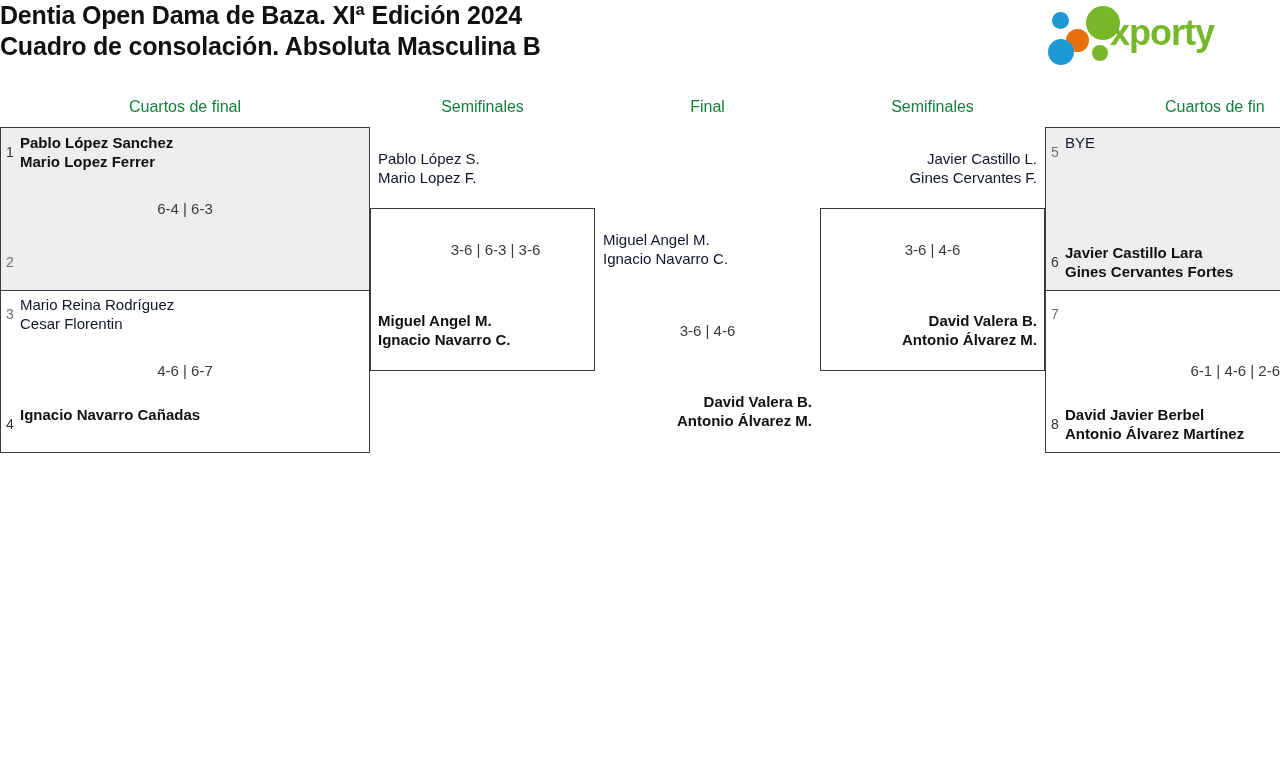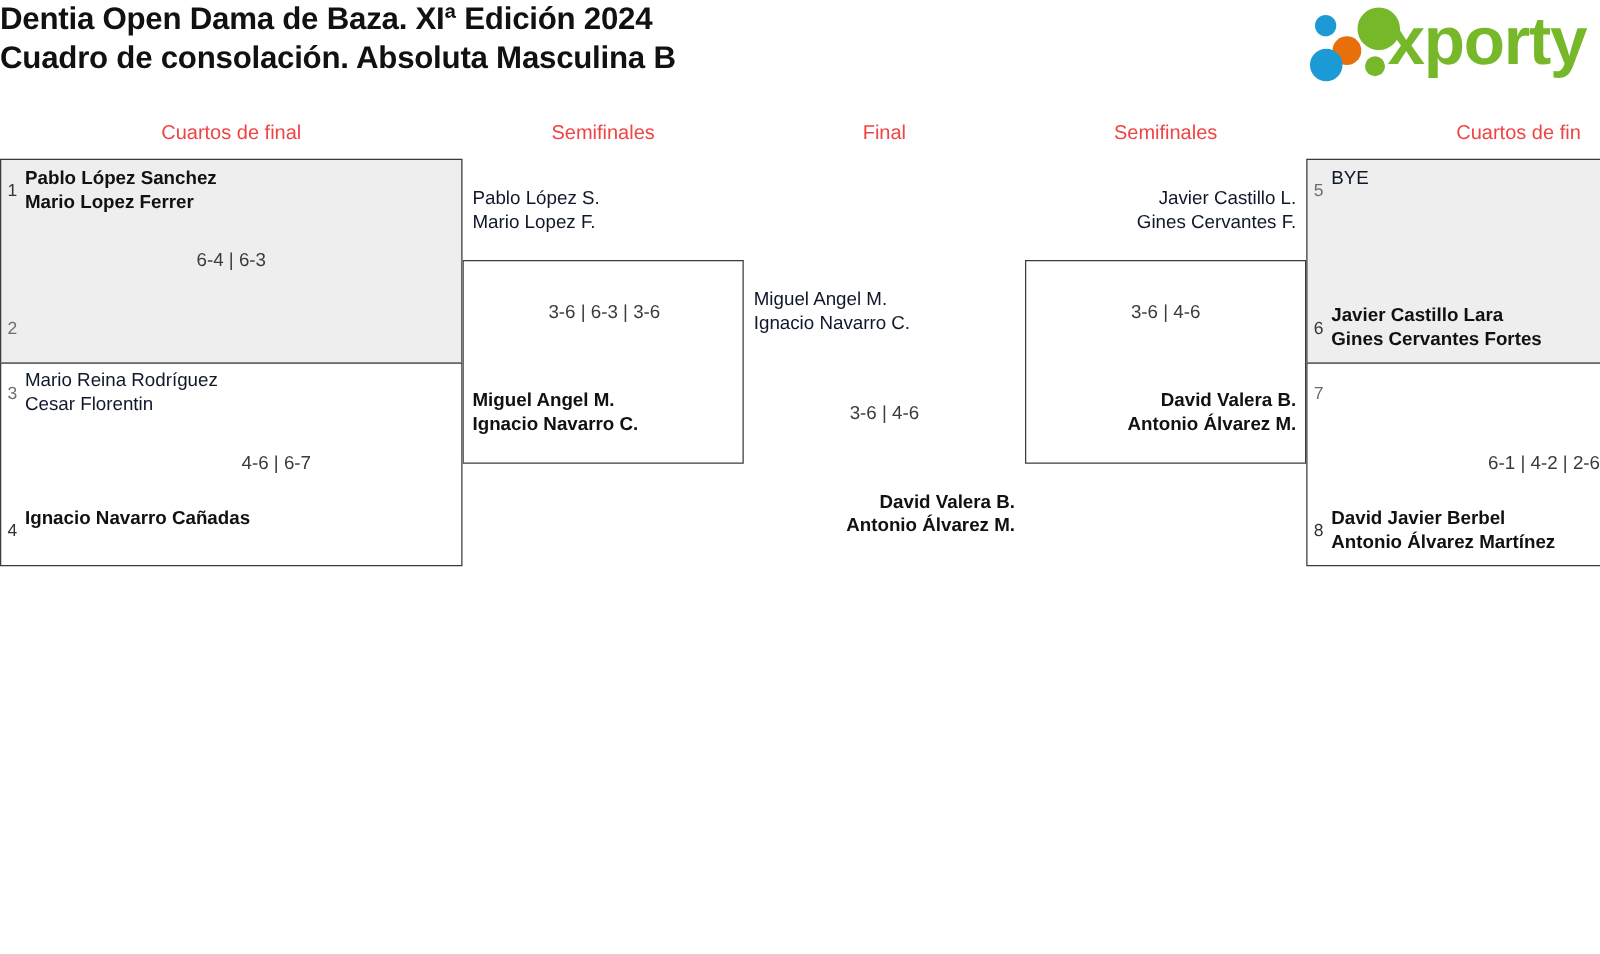--- a/index.html
+++ b/index.html
@@ -41,35 +41,35 @@
   #brand-logo .dot { position: absolute; border-radius: 50%; }
   #brand-logo .dot-blue-sm   { left: 4px;  top: 8px;  width: 17px; height: 17px; background: #1b9ad6; }
   #brand-logo .dot-orange    { left: 18px; top: 25px; width: 23px; height: 23px; background: #e8700a; }
   #brand-logo .dot-green-lg  { left: 38px; top: 2px;  width: 34px; height: 34px; background: #76b82a; }
   #brand-logo .dot-blue-lg   { left: 0px;  top: 35px; width: 26px; height: 26px; background: #1b9ad6; }
   #brand-logo .dot-green-sm  { left: 44px; top: 41px; width: 16px; height: 16px; background: #76b82a; }
   #brand-logo .wordmark {
     position: absolute;
     left: 62px;
     top: -3px;
-    font-size: 54px;
+    font-size: 36px;
     line-height: 64px;
     font-weight: bold;
     color: #76b82a;
     letter-spacing: -1px;
   }
 
   
   .round-header {
     position: absolute;
     top: 96px;
     font-size: 16px;
     line-height: 22px;
     font-weight: normal;
-    color: #ef4444;
+    color: #15803d;
     text-align: center;
     white-space: nowrap;
   }
   #round-header-0 { left: 0px;    width: 370px; }
   #round-header-1 { left: 370px;  width: 225px; }
   #round-header-2 { left: 595px;  width: 225px; }
   #round-header-3 { left: 820px;  width: 225px; }
   #round-header-4 { left: 1045px; width: 370px; text-align: left; padding-left: 120px; box-sizing: border-box; }
 
   
@@ -159,36 +159,36 @@
 </div>
 
 <div class="match-box" style="left:0px; top:290px; width:370px; height:163px;"></div>
 <div class="slot loser" style="left:0px; top:295px; width:360px;">
   <span class="seed">3</span>
   <span class="names">
     <span class="n">Mario Reina Rodríguez</span>
     <span class="n">Cesar Florentin</span>
   </span>
 </div>
-<div class="score center" style="left:0px; top:361px; width:370px;padding-left:36px;">4-6 | 6-7</div>
+<div class="score center" style="left:0px; top:361px; width:370px;">4-6 | 6-7</div>
 <div class="slot winner" style="left:0px; top:405px; width:360px;">
   <span class="seed">4</span>
   <span class="names">
     <span class="n">Ignacio Navarro Cañadas</span>
   </span>
 </div>
 
 <div class="match-box" style="left:370px; top:208px; width:225px; height:163px;"></div>
 <div class="slot loser" style="left:370px; top:149px; width:225px;">
   <span class="names" style="padding-left:8px;">
     <span class="n">Pablo López S.</span>
     <span class="n">Mario Lopez F.</span>
   </span>
 </div>
-<div class="score center" style="left:364px; top:240px; width:239px;">3-6 | 6-3 | 3-6</div>
+<div class="score center" style="left:376px; top:240px; width:239px;">3-6 | 6-3 | 3-6</div>
 <div class="slot winner" style="left:370px; top:311px; width:225px;">
   <span class="names" style="padding-left:8px;">
     <span class="n">Miguel Angel M.</span>
     <span class="n">Ignacio Navarro C.</span>
   </span>
 </div>
 
 <div class="slot loser" style="left:595px; top:230px; width:225px;">
   <span class="names" style="padding-left:8px;">
     <span class="n">Miguel Angel M.</span>
@@ -232,20 +232,20 @@
   <span class="names">
     <span class="n">Javier Castillo Lara</span>
     <span class="n">Gines Cervantes Fortes</span>
   </span>
 </div>
 
 <div class="match-box" style="left:1045px; top:290px; width:370px; height:163px;"></div>
 <div class="slot loser" style="left:1045px; top:295px; width:360px;">
   <span class="seed">7</span>
 </div>
-<div class="score right" style="left:1045px; top:361px; width:235px;">6-1 | 4-2 | 2-6</div>
+<div class="score right" style="left:1045px; top:361px; width:235px;">6-1 | 4-6 | 2-6</div>
 <div class="slot winner" style="left:1045px; top:405px; width:360px;">
   <span class="seed">8</span>
   <span class="names">
     <span class="n">David Javier Berbel</span>
     <span class="n">Antonio Álvarez Martínez</span>
   </span>
 </div>
 
 </body></html>

